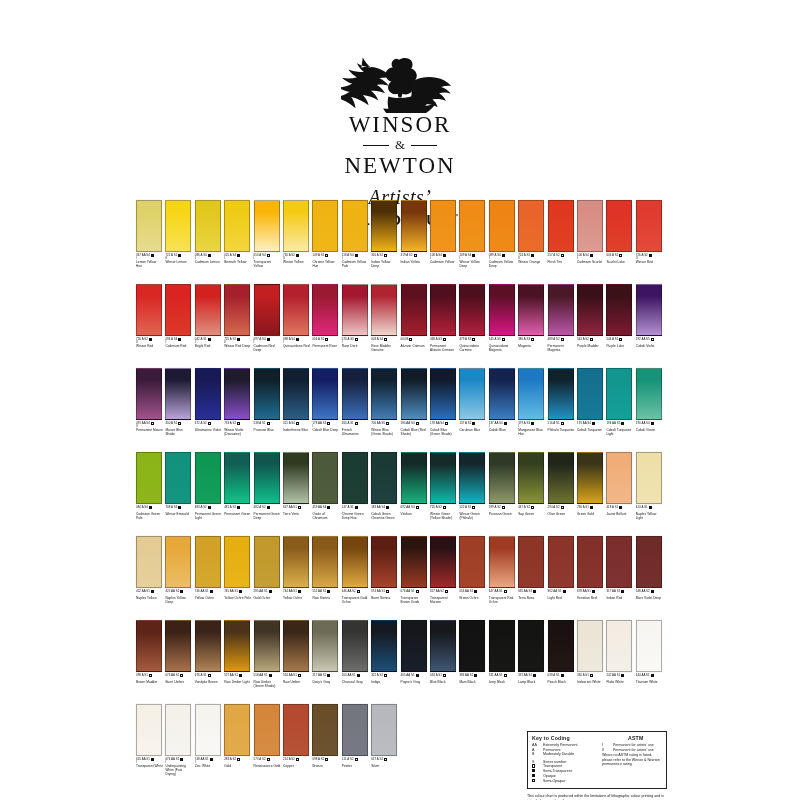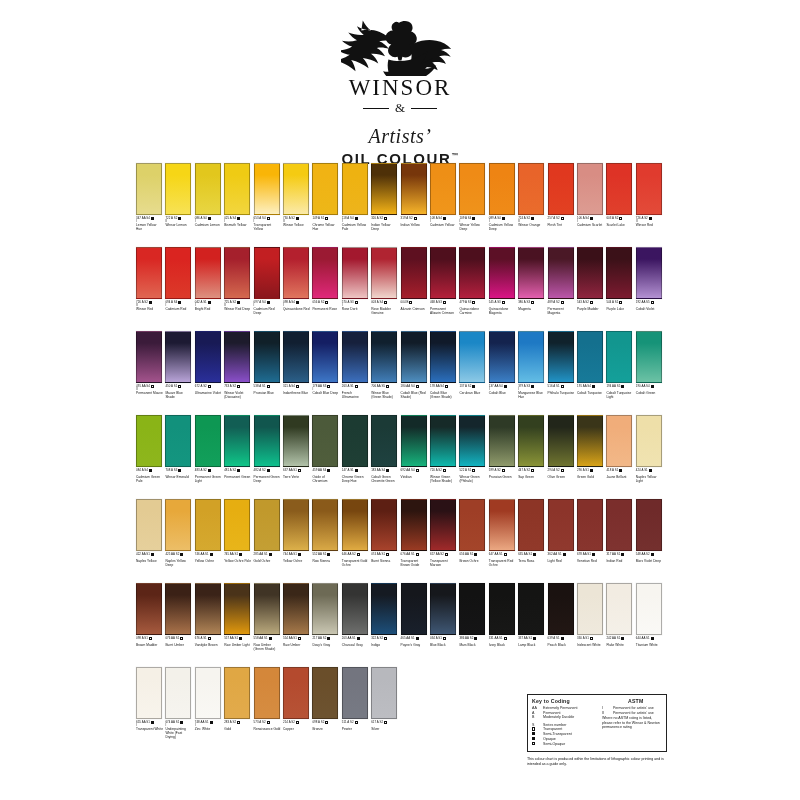--- a/index.html
+++ b/index.html
@@ -4,21 +4,21 @@
 <style>
   html,body{margin:0;padding:0;}
   body{
     width:800px;height:800px;
     background:#ffffff;
     font-family:"Liberation Sans", sans-serif;
     color:#1a1a1a;
     overflow:hidden;
     position:relative;
   }
-  #sheet{position:absolute;inset:0;}
+  #sheet{position:absolute;inset:0;margin-top:37px;}
 
   
   .logo-block{
     position:absolute;left:0;right:0;top:18px;
     display:flex;flex-direction:column;align-items:center;
   }
   .griffin{width:118px;height:58px;display:block;}
   .brand{
     font-family:"Liberation Serif", serif;
     font-size:23px;letter-spacing:2.0px;line-height:1.02;
@@ -102,20 +102,21 @@
         <path d="M150 52c14-6 30-8 45-5 12 2 23 8 31 17-7-1-14 0-21 2 8 2 15 7 20 14-8-3-16-3-24-1 6 4 11 9 14 16-9-4-18-5-28-3 5 4 9 10 11 16-10-5-20-7-31-7 4 5 7 11 8 17-12-7-25-11-38-12 3-5 5-11 6-17 2-12 1-24-3-35 4-1 7-1 10-2z"></path>
         <path d="M96 86c14 4 29 4 43 1 14-3 27-9 38-18-2 9-7 18-14 25 9-2 17-6 24-12-2 9-8 17-15 23 8 0 16-3 23-7-5 10-13 18-23 23 7 2 15 2 22 0-9 8-20 13-32 15 6 3 13 4 20 4-12 5-25 7-38 6-13-1-26-5-37-12-9-6-17-14-22-24 3 1 7 1 11 1-2-8-2-17 0-25z"></path>
       </g>
     </svg>
     <div class="brand">WINSOR</div>
     <div class="amp-row">
       <span class="rule"></span>
       <span class="amp">&amp;</span>
       <span class="rule"></span>
     </div>
+    <div class="brand">NEWTON</div>
     <div class="artists">Artists’</div>
     <div class="oilcolour"><span>OIL COLOUR</span><sup>™</sup></div>
   </div>
 
   <div id="grid">
       <div class="row">
         <div class="cell" style="left: 0px;">
           <div class="chip" style="background: linear-gradient(rgb(221, 209, 105) 0%, rgb(221, 209, 105) 22%, rgb(231, 220, 142) 100%);"></div>
           <div class="meta">
             <div class="coderow">

